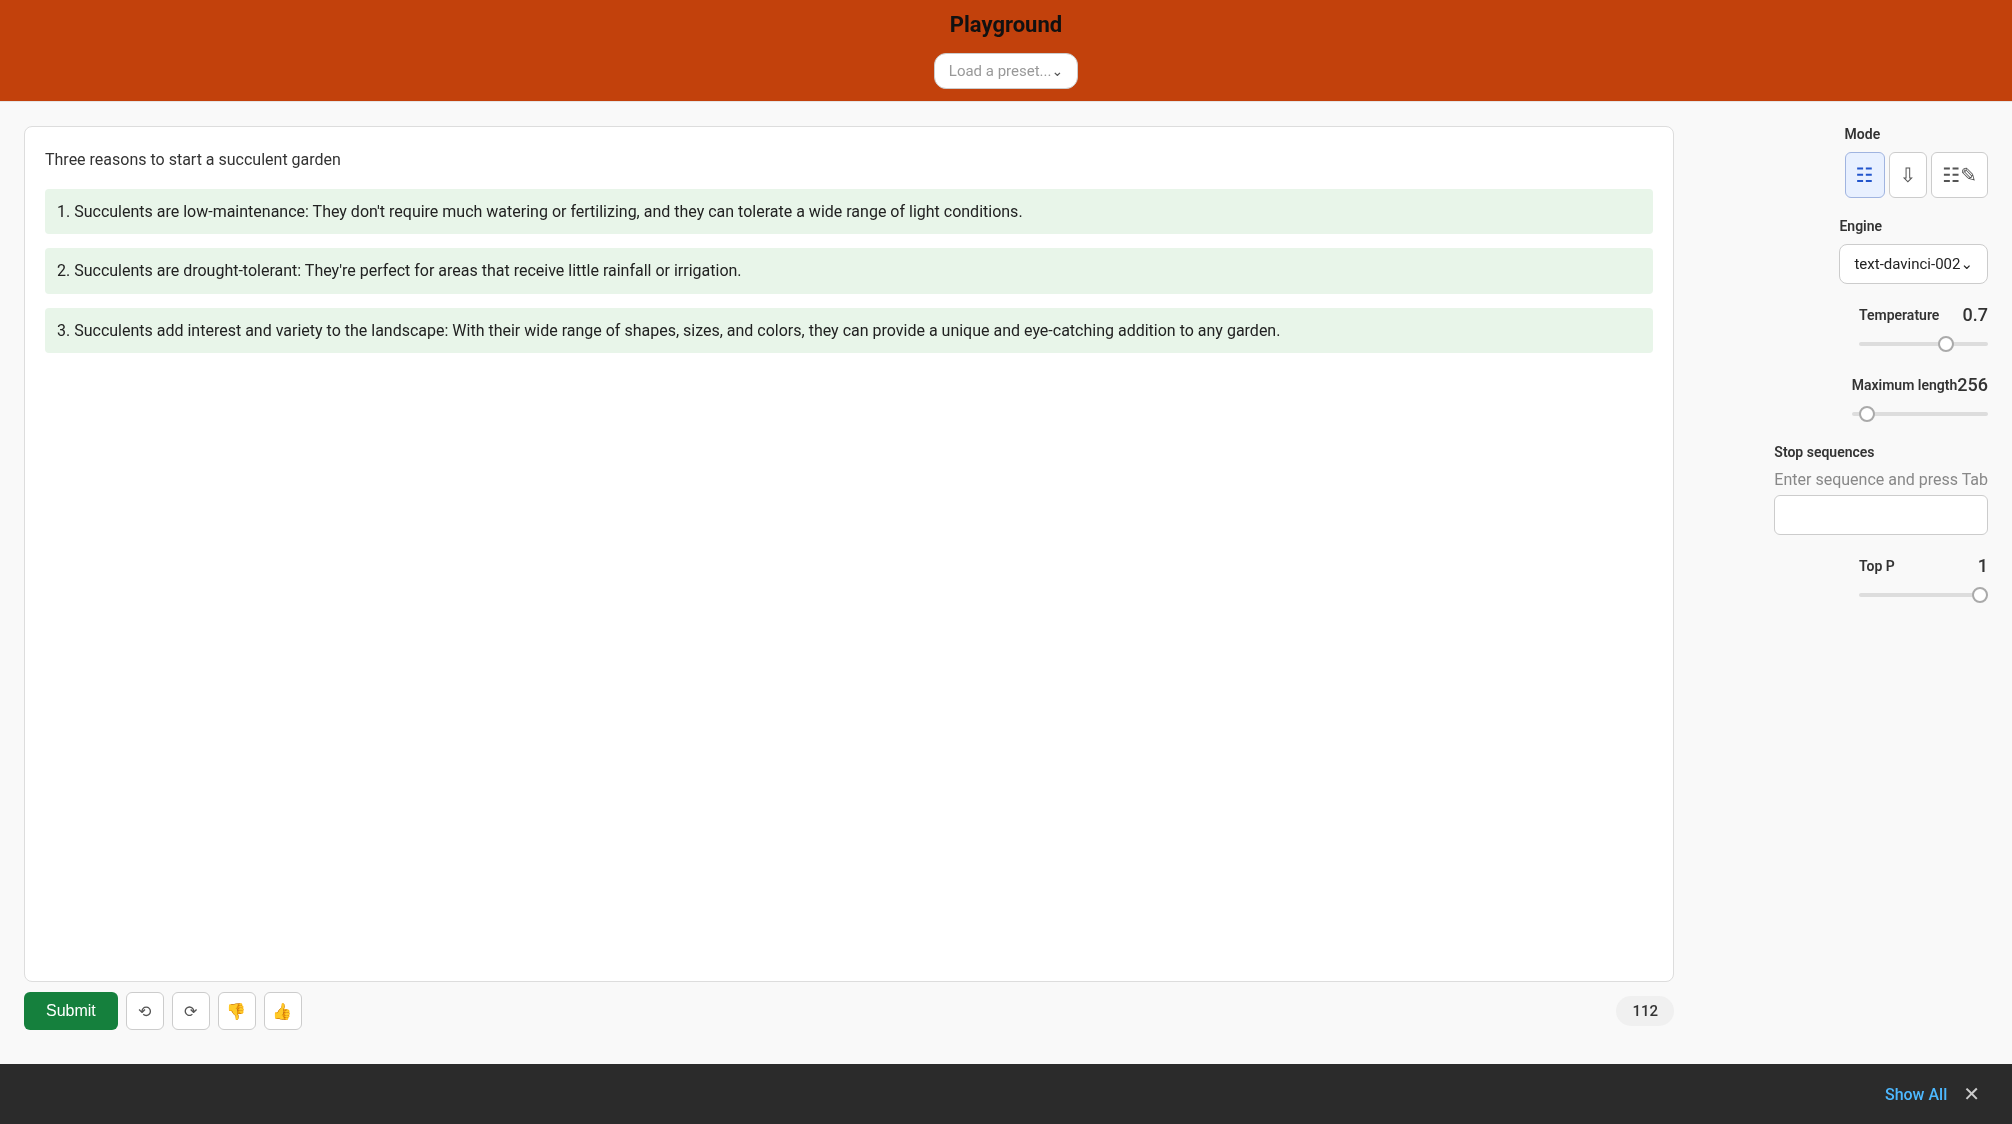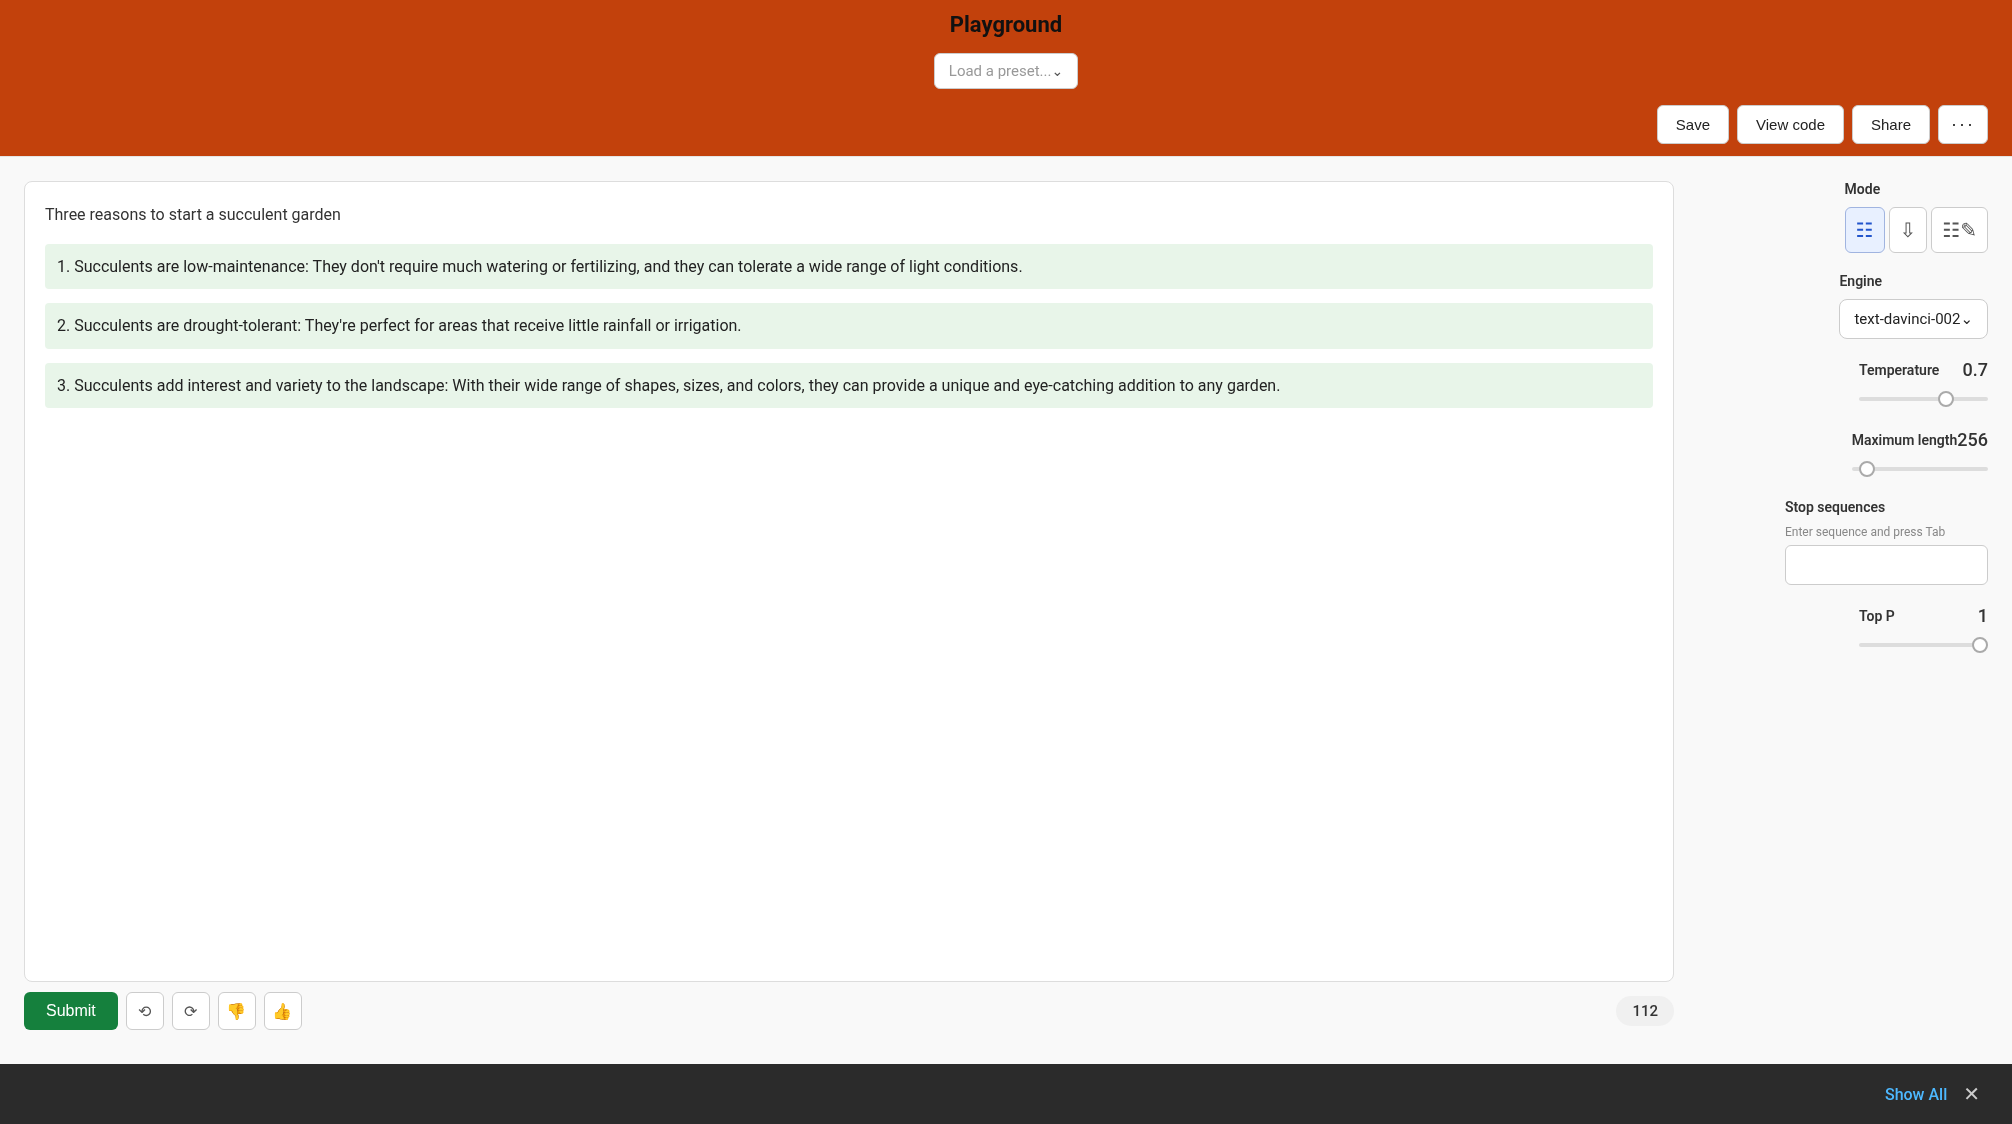--- a/index.html
+++ b/index.html
@@ -28,21 +28,21 @@
       color: #111;
       flex: 0 0 auto;
     }
     .preset-dropdown {
       flex: 1;
       max-width: 420px;
       margin: 0 auto;
       display: flex;
       align-items: center;
       border: 1px solid #ccc;
-      border-radius: 6px;
+      border-radius: 12px;
       padding: 8px 14px;
       background: #fff;
       cursor: pointer;
       justify-content: space-between;
       color: #999;
       font-size: 15px;
     }
     .preset-dropdown-arrow {
       color: #555;
       font-size: 14px;
@@ -243,21 +243,21 @@
       width: 16px;
       height: 16px;
       border-radius: 50%;
       background: #fff;
       border: 2px solid #aaa;
       cursor: pointer;
     }
 
     
     .stop-seq-hint {
-      font-size: 12px;
+      font-size: 16px;
       color: #888;
       margin-bottom: 6px;
     }
     .stop-seq-input {
       width: 100%;
       border: 1px solid #ccc;
       border-radius: 6px;
       padding: 8px 10px;
       font-size: 14px;
       outline: none;
@@ -293,26 +293,20 @@
 <body>
 
 <div class="header">
   <span class="header-title">Playground</span>
 
   <div class="preset-dropdown">
     <span>Load a preset...</span>
     <span class="preset-dropdown-arrow">⌄</span>
   </div>
 
-  <div class="header-actions">
-    <button class="btn">Save</button>
-    <button class="btn">View code</button>
-    <button class="btn">Share</button>
-    <button class="btn btn-more">···</button>
-  </div>
 </div>
 
 <div class="main">
 
   <div class="editor-area">
     <div class="editor-box">
       <div class="editor-prompt">Three reasons to start a succulent garden</div>
       <div class="editor-response highlighted">
         1. Succulents are low-maintenance: They don't require much watering or fertilizing, and they can tolerate a wide range of light conditions.
       </div>

